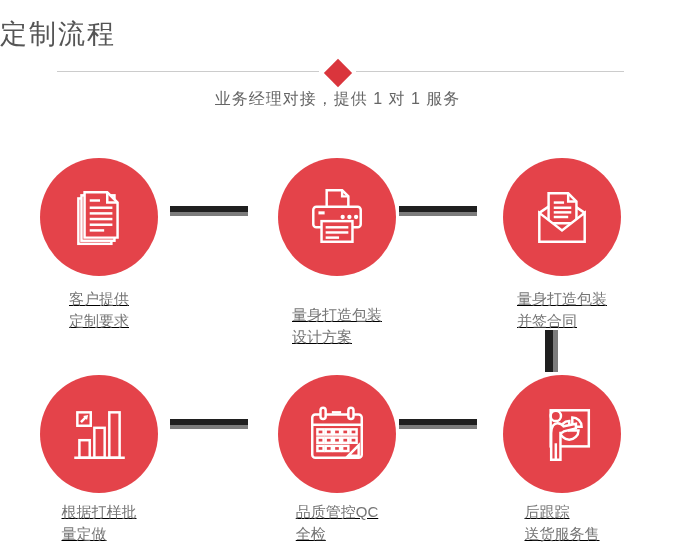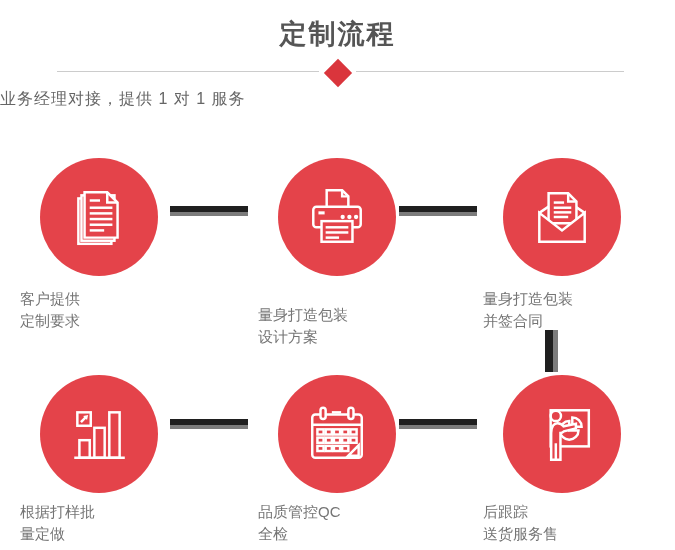--- a/index.html
+++ b/index.html
@@ -4,42 +4,42 @@
 <style>
   html,body { margin:0; padding:0; background:#fff; }
   body { font-family:"Liberation Sans","DejaVu Sans",sans-serif; }
   #page {
     position:relative; width:675px; height:550px; background:#ffffff;
     overflow:hidden;
     --red:#e4434a; --diamond:#da353c; --title:#555555; --text:#757575;
     --line:#cccccc; --conn-dark:#1f1f1f; --conn-gray:#7c7c7c;
   }
   .title {
-    position:absolute; top:16px; left:0; width:675px; text-align:center;
-    font-size:27px; font-weight:bold; color:var(--title); letter-spacing:2px;
+    position:absolute; top:16px; left:0; width:675px; text-align:left;
+    font-size:27px; font-weight:normal; color:var(--title); letter-spacing:2px;
   }
   .divider { position:absolute; top:71px; left:57px; width:567px; height:1px; background:var(--line); }
   .diamond-wrap {
     position:absolute; top:54px; left:319px; width:37px; height:37px; background:#fff;
     display:flex; align-items:center; justify-content:center;
   }
   .diamond { width:20px; height:20px; background:var(--diamond); transform:rotate(45deg); }
   .subtitle {
-    position:absolute; top:89px; left:0; width:675px; text-align:left;
+    position:absolute; top:89px; left:0; width:675px; text-align:center;
     font-size:16px; color:#666666; letter-spacing:1px;
   }
   .circle {
     position:absolute; width:118px; height:118px; border-radius:50%;
     background:var(--red); display:flex; align-items:center; justify-content:center;
   }
   .icon { display:block; }
   .icon * { fill:none; stroke:#ffffff; stroke-width:2.4; }
   .icon .occ { fill:var(--red); }
   .icon .solid { fill:#ffffff; stroke:none; }
-  .label { position:absolute; width:158px; display:flex; justify-content:flex-start; }
+  .label { position:absolute; width:158px; display:flex; justify-content:center;text-decoration:underline; }
   .label > div { text-align:left; font-size:15px; line-height:22px; color:var(--text); }
   .hbar {
     position:absolute; width:78px; height:6px; background:var(--conn-dark);
     border-bottom:4px solid var(--conn-gray);
   }
   .vbar {
     position:absolute; width:8px; height:42px; background:var(--conn-dark);
     border-right:5px solid var(--conn-gray);
   }
 </style>

